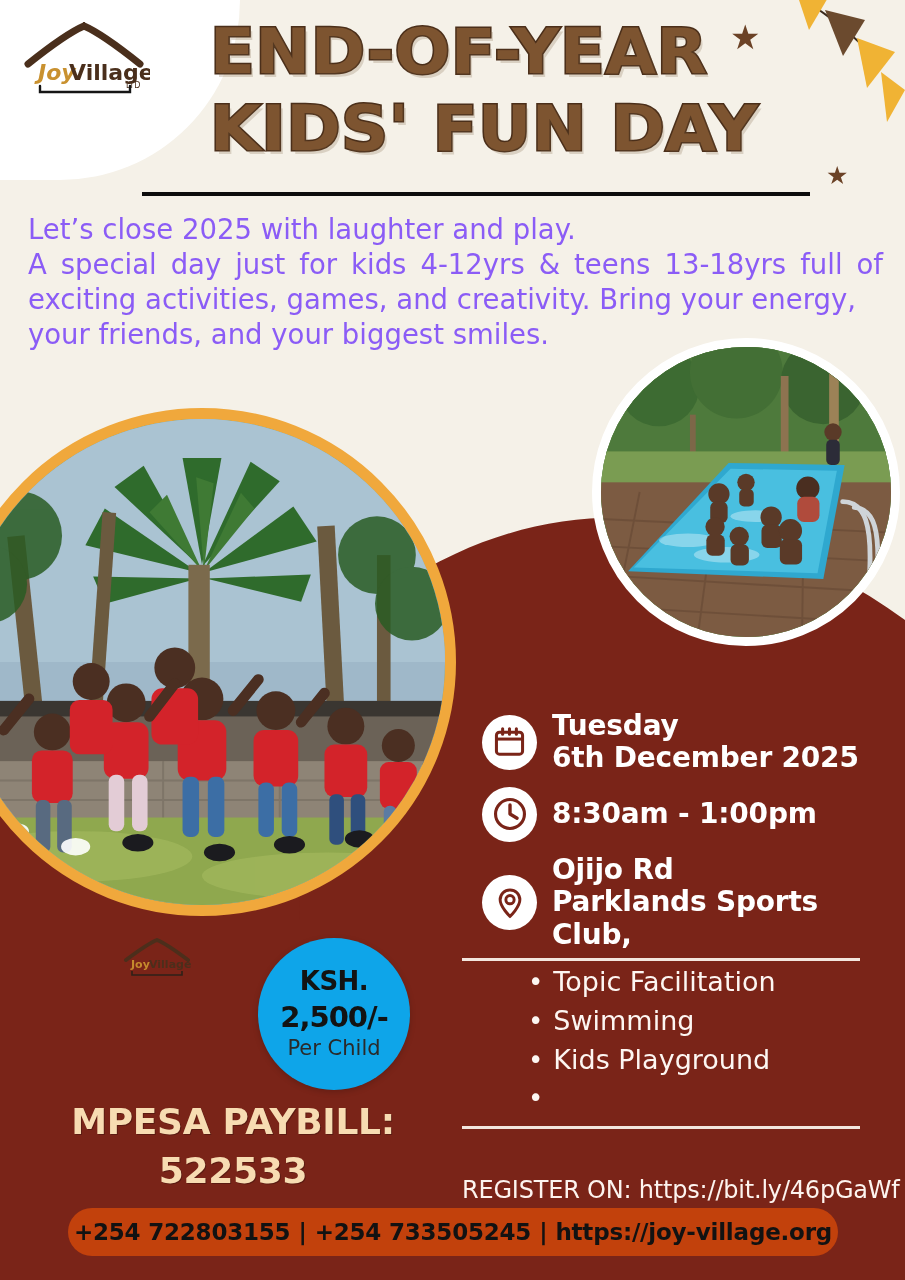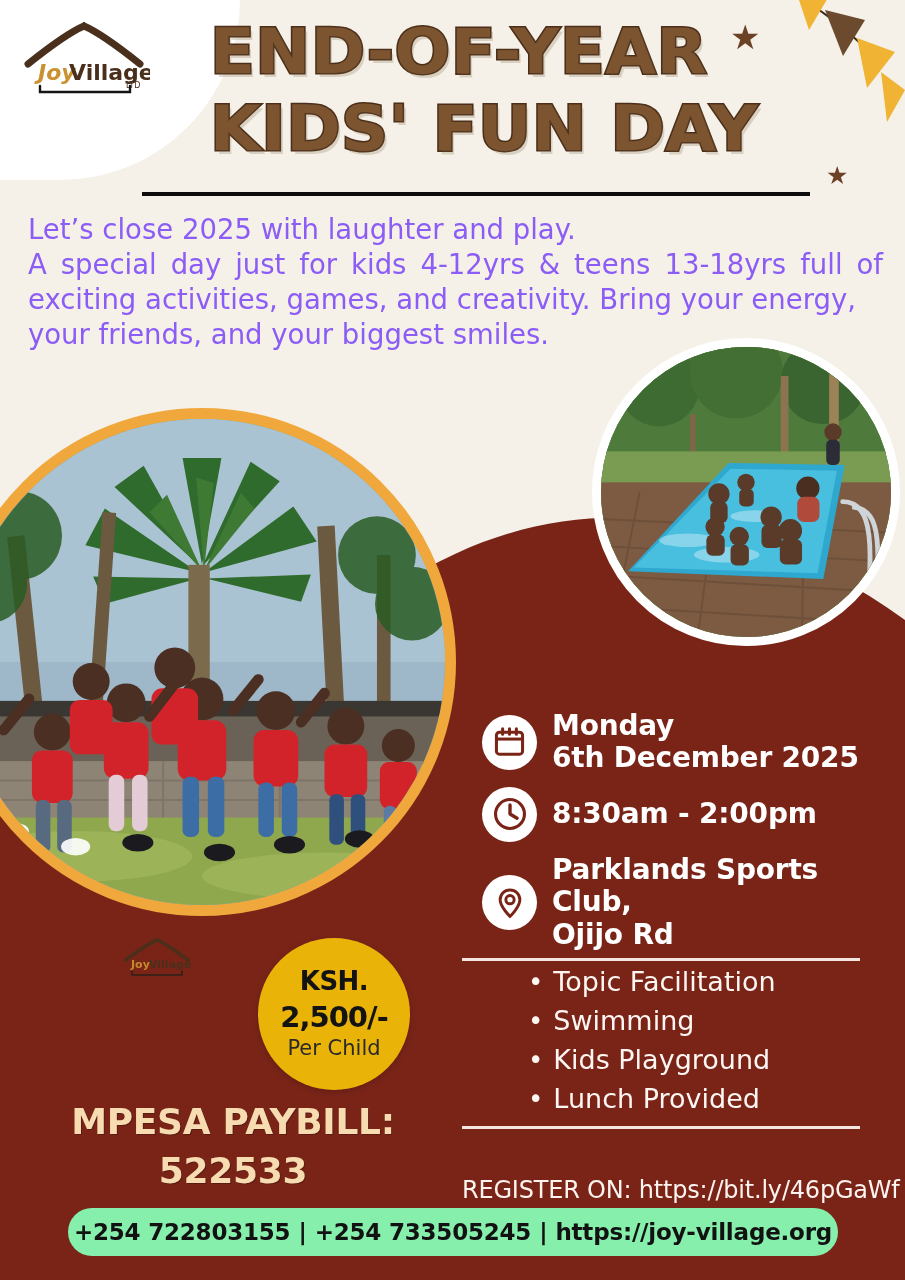--- a/index.html
+++ b/index.html
@@ -171,21 +171,21 @@
   .photo-watermark svg { display:block; width:78px; height:40px; }
 
   
   .price-badge {
     position: absolute;
     left: 258px;
     top: 938px;
     width: 152px;
     height: 152px;
     border-radius: 50%;
-    background: #eab308;
+    background: #0ea5e9;
     display: flex;
     flex-direction: column;
     align-items: center;
     justify-content: center;
     text-align: center;
     box-shadow: 0 2px 6px rgba(0,0,0,0.18);
   }
   .price-1 {
     font-family: "DejaVu Sans", sans-serif;
     font-weight: bold;
@@ -307,21 +307,21 @@
   }
 
   
   .footer {
     position: absolute;
     left: 68px;
     top: 1208px;
     width: 770px;
     height: 48px;
     border-radius: 26px;
-    background: #86efac;
+    background: #c2410c;
     display: flex;
     align-items: center;
     justify-content: center;
   }
   .footer-text {
     font-family: "DejaVu Sans", sans-serif;
     font-weight: bold;
     font-size: 23px;
     color: #121212;
     letter-spacing: -0.2px;
@@ -571,47 +571,47 @@
       <div class="detail-icon">
         <svg width="33" height="33" viewBox="0 0 24 24" xmlns="http://www.w3.org/2000/svg">
           <rect x="2.5" y="4.5" width="19" height="16" rx="2.2" fill="none" stroke="#7a2418" stroke-width="2.2"></rect>
           <line x1="2.5" y1="9.5" x2="21.5" y2="9.5" stroke="#7a2418" stroke-width="2.2"></line>
           <line x1="7" y1="2" x2="7" y2="6" stroke="#7a2418" stroke-width="2.2" stroke-linecap="round"></line>
           <line x1="12" y1="2" x2="12" y2="6" stroke="#7a2418" stroke-width="2.2" stroke-linecap="round"></line>
           <line x1="17" y1="2" x2="17" y2="6" stroke="#7a2418" stroke-width="2.2" stroke-linecap="round"></line>
         </svg>
       </div>
       <div class="detail-text">
-        <div>Monday</div>
+        <div>Tuesday</div>
         <div>6th December 2025</div>
       </div>
     </div>
 
     <div class="detail-row">
       <div class="detail-icon">
         <svg width="34" height="34" viewBox="0 0 24 24" xmlns="http://www.w3.org/2000/svg">
           <circle cx="12" cy="12" r="10.2" fill="none" stroke="#7a2418" stroke-width="2.2"></circle>
           <path d="M12 5.6 L 12 12 L 17 15" fill="none" stroke="#7a2418" stroke-width="2.4" stroke-linecap="round" stroke-linejoin="round"></path>
         </svg>
       </div>
       <div class="detail-text">
-        <div>8:30am - 2:00pm</div>
+        <div>8:30am - 1:00pm</div>
       </div>
     </div>
 
     <div class="detail-row">
       <div class="detail-icon">
         <svg width="32" height="32" viewBox="0 0 24 24" xmlns="http://www.w3.org/2000/svg">
           <path d="M12 2.2 C 7.9 2.2 4.6 5.5 4.6 9.6 C 4.6 15 12 22 12 22 C 12 22 19.4 15 19.4 9.6 C 19.4 5.5 16.1 2.2 12 2.2 Z" fill="none" stroke="#7a2418" stroke-width="2.2"></path>
           <circle cx="12" cy="9.5" r="3.1" fill="none" stroke="#7a2418" stroke-width="2.2"></circle>
         </svg>
       </div>
       <div class="detail-text">
+        <div>Ojijo Rd</div>
         <div>Parklands Sports Club,</div>
-        <div>Ojijo Rd</div>
       </div>
     </div>
 
   </div>
 
   <div class="acts-rule"></div>
   <div class="acts">
     <div class="act-item">
       <span class="act-bullet">•</span>
       <span>Topic Facilitation</span>
@@ -619,21 +619,20 @@
     <div class="act-item">
       <span class="act-bullet">•</span>
       <span>Swimming</span>
     </div>
     <div class="act-item">
       <span class="act-bullet">•</span>
       <span>Kids Playground</span>
     </div>
     <div class="act-item">
       <span class="act-bullet">•</span>
-      <span>Lunch Provided</span>
     </div>
   </div>
   <div class="acts-rule bottom"></div>
 
   <div class="register">REGISTER ON: https://bit.ly/46pGaWf</div>
 
   <div class="mpesa">
     <div class="mpesa-line">MPESA PAYBILL: 522533</div>
   </div>
 

